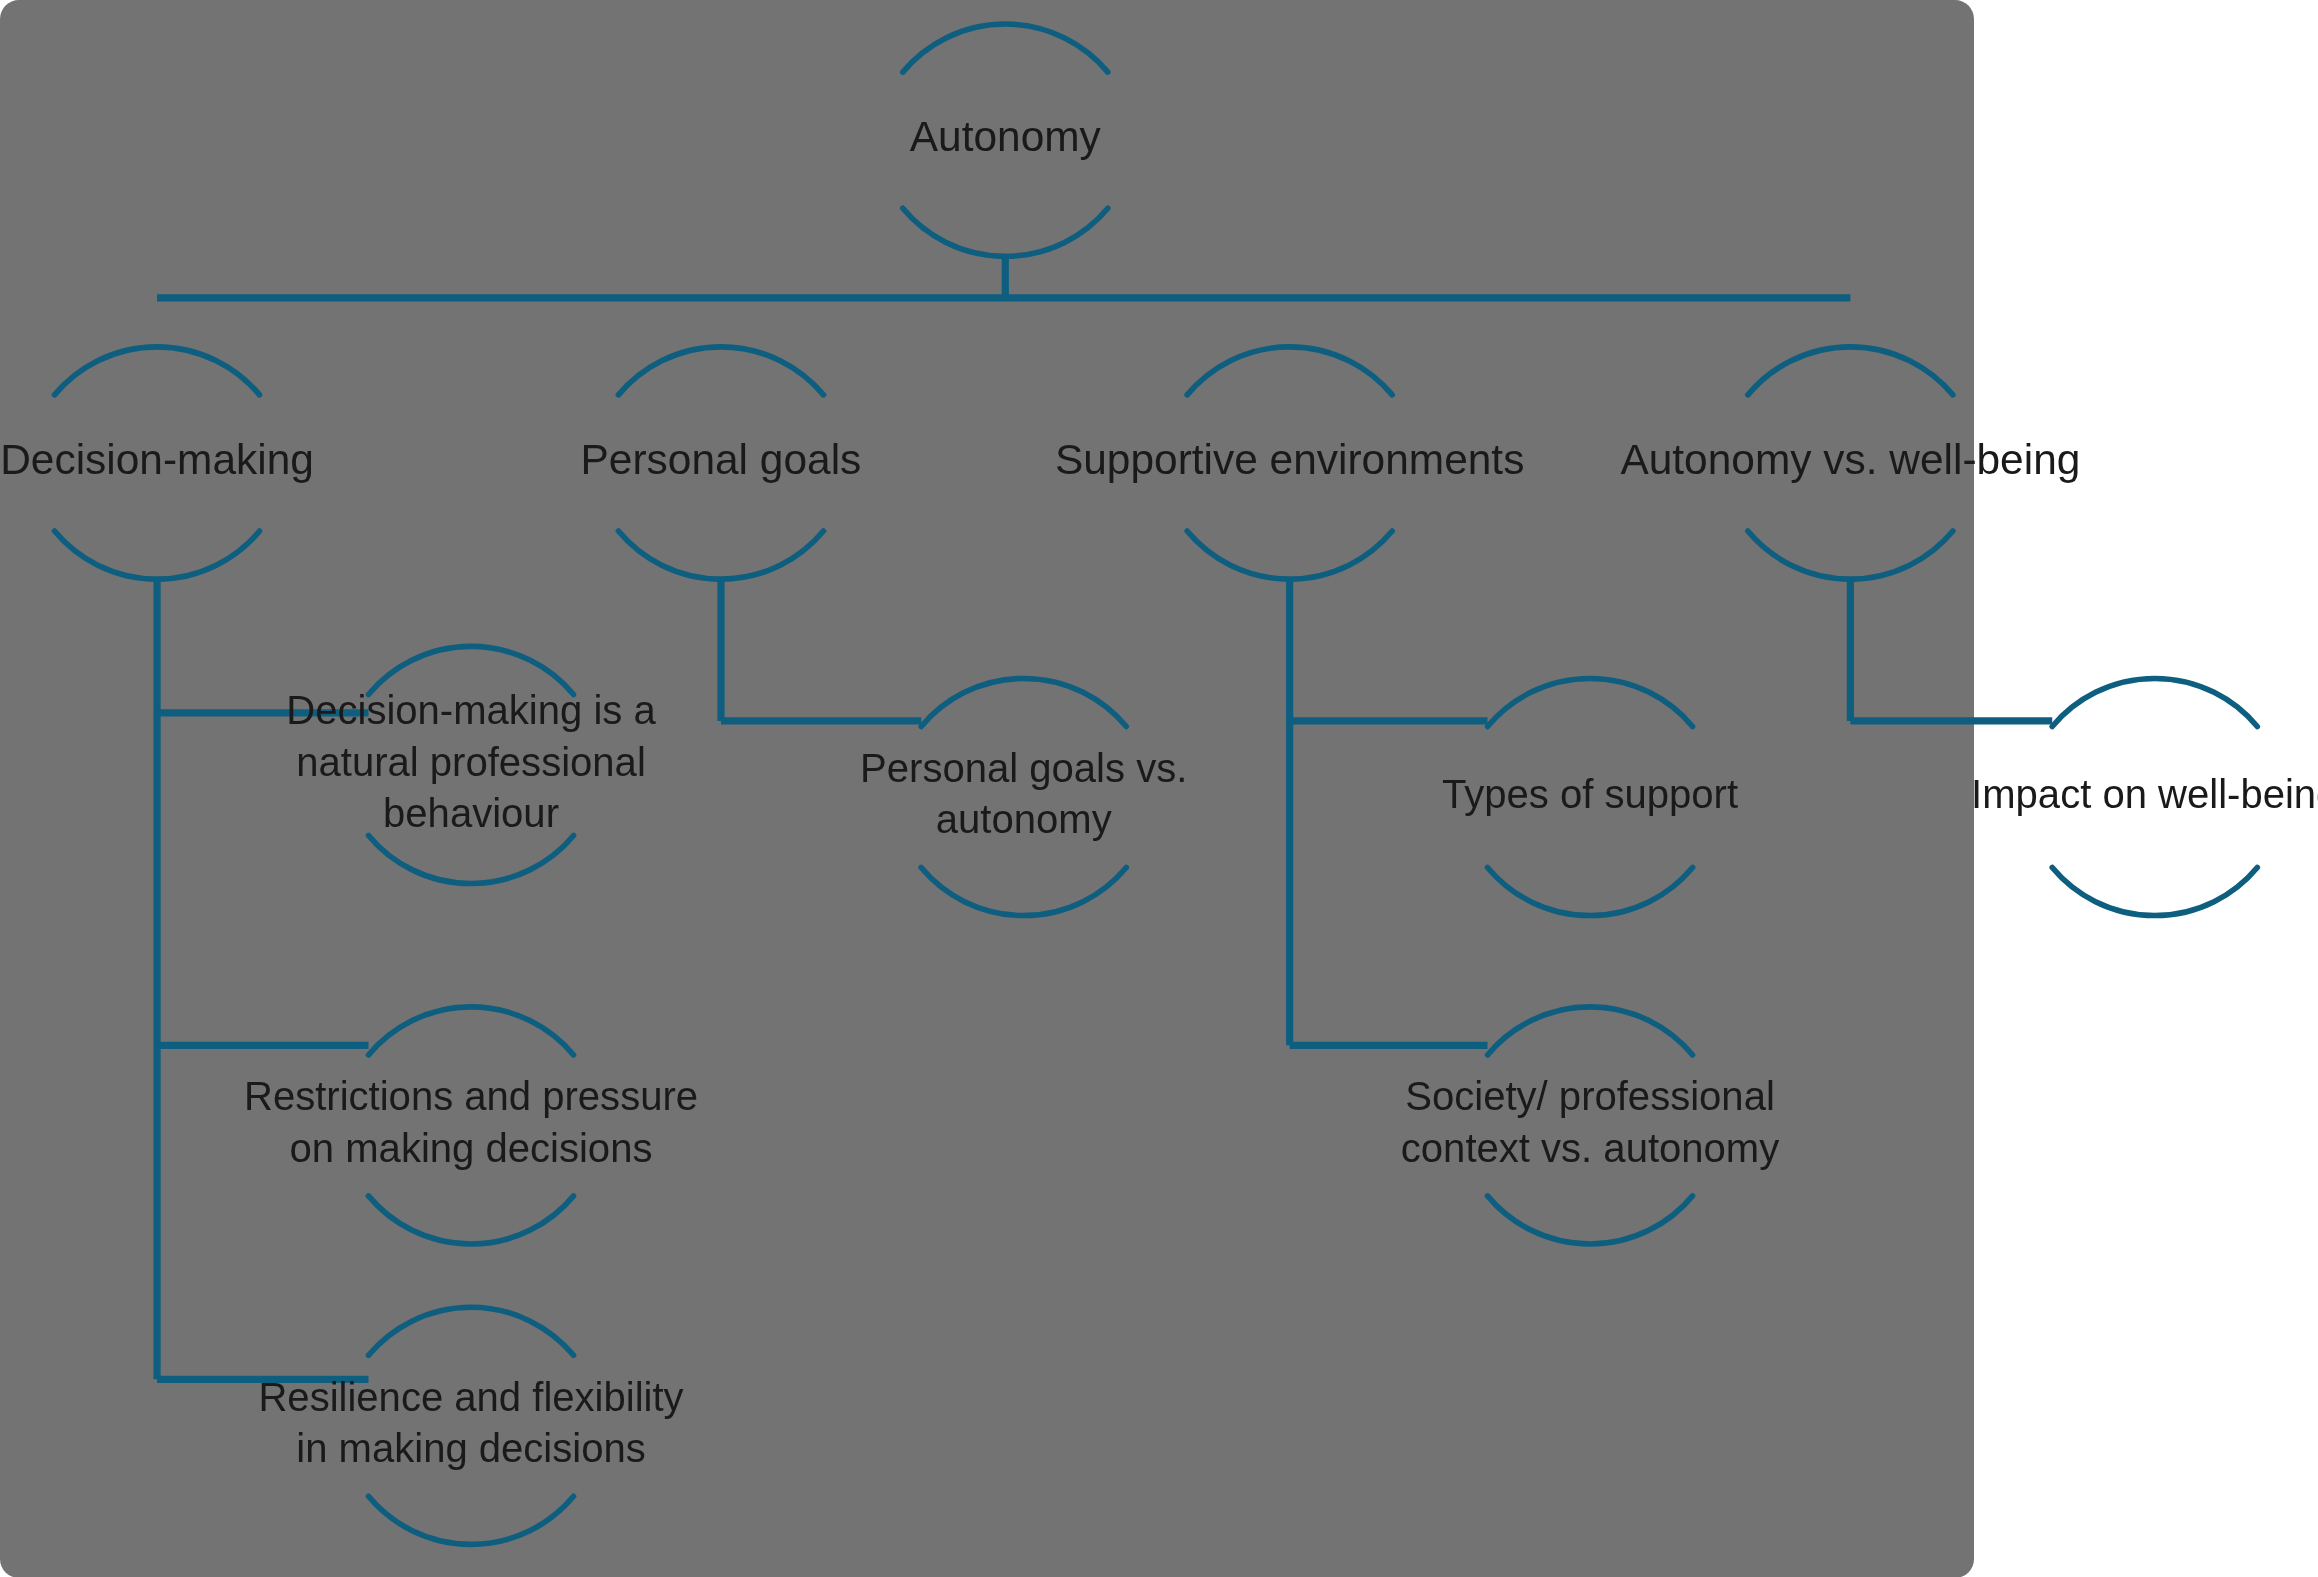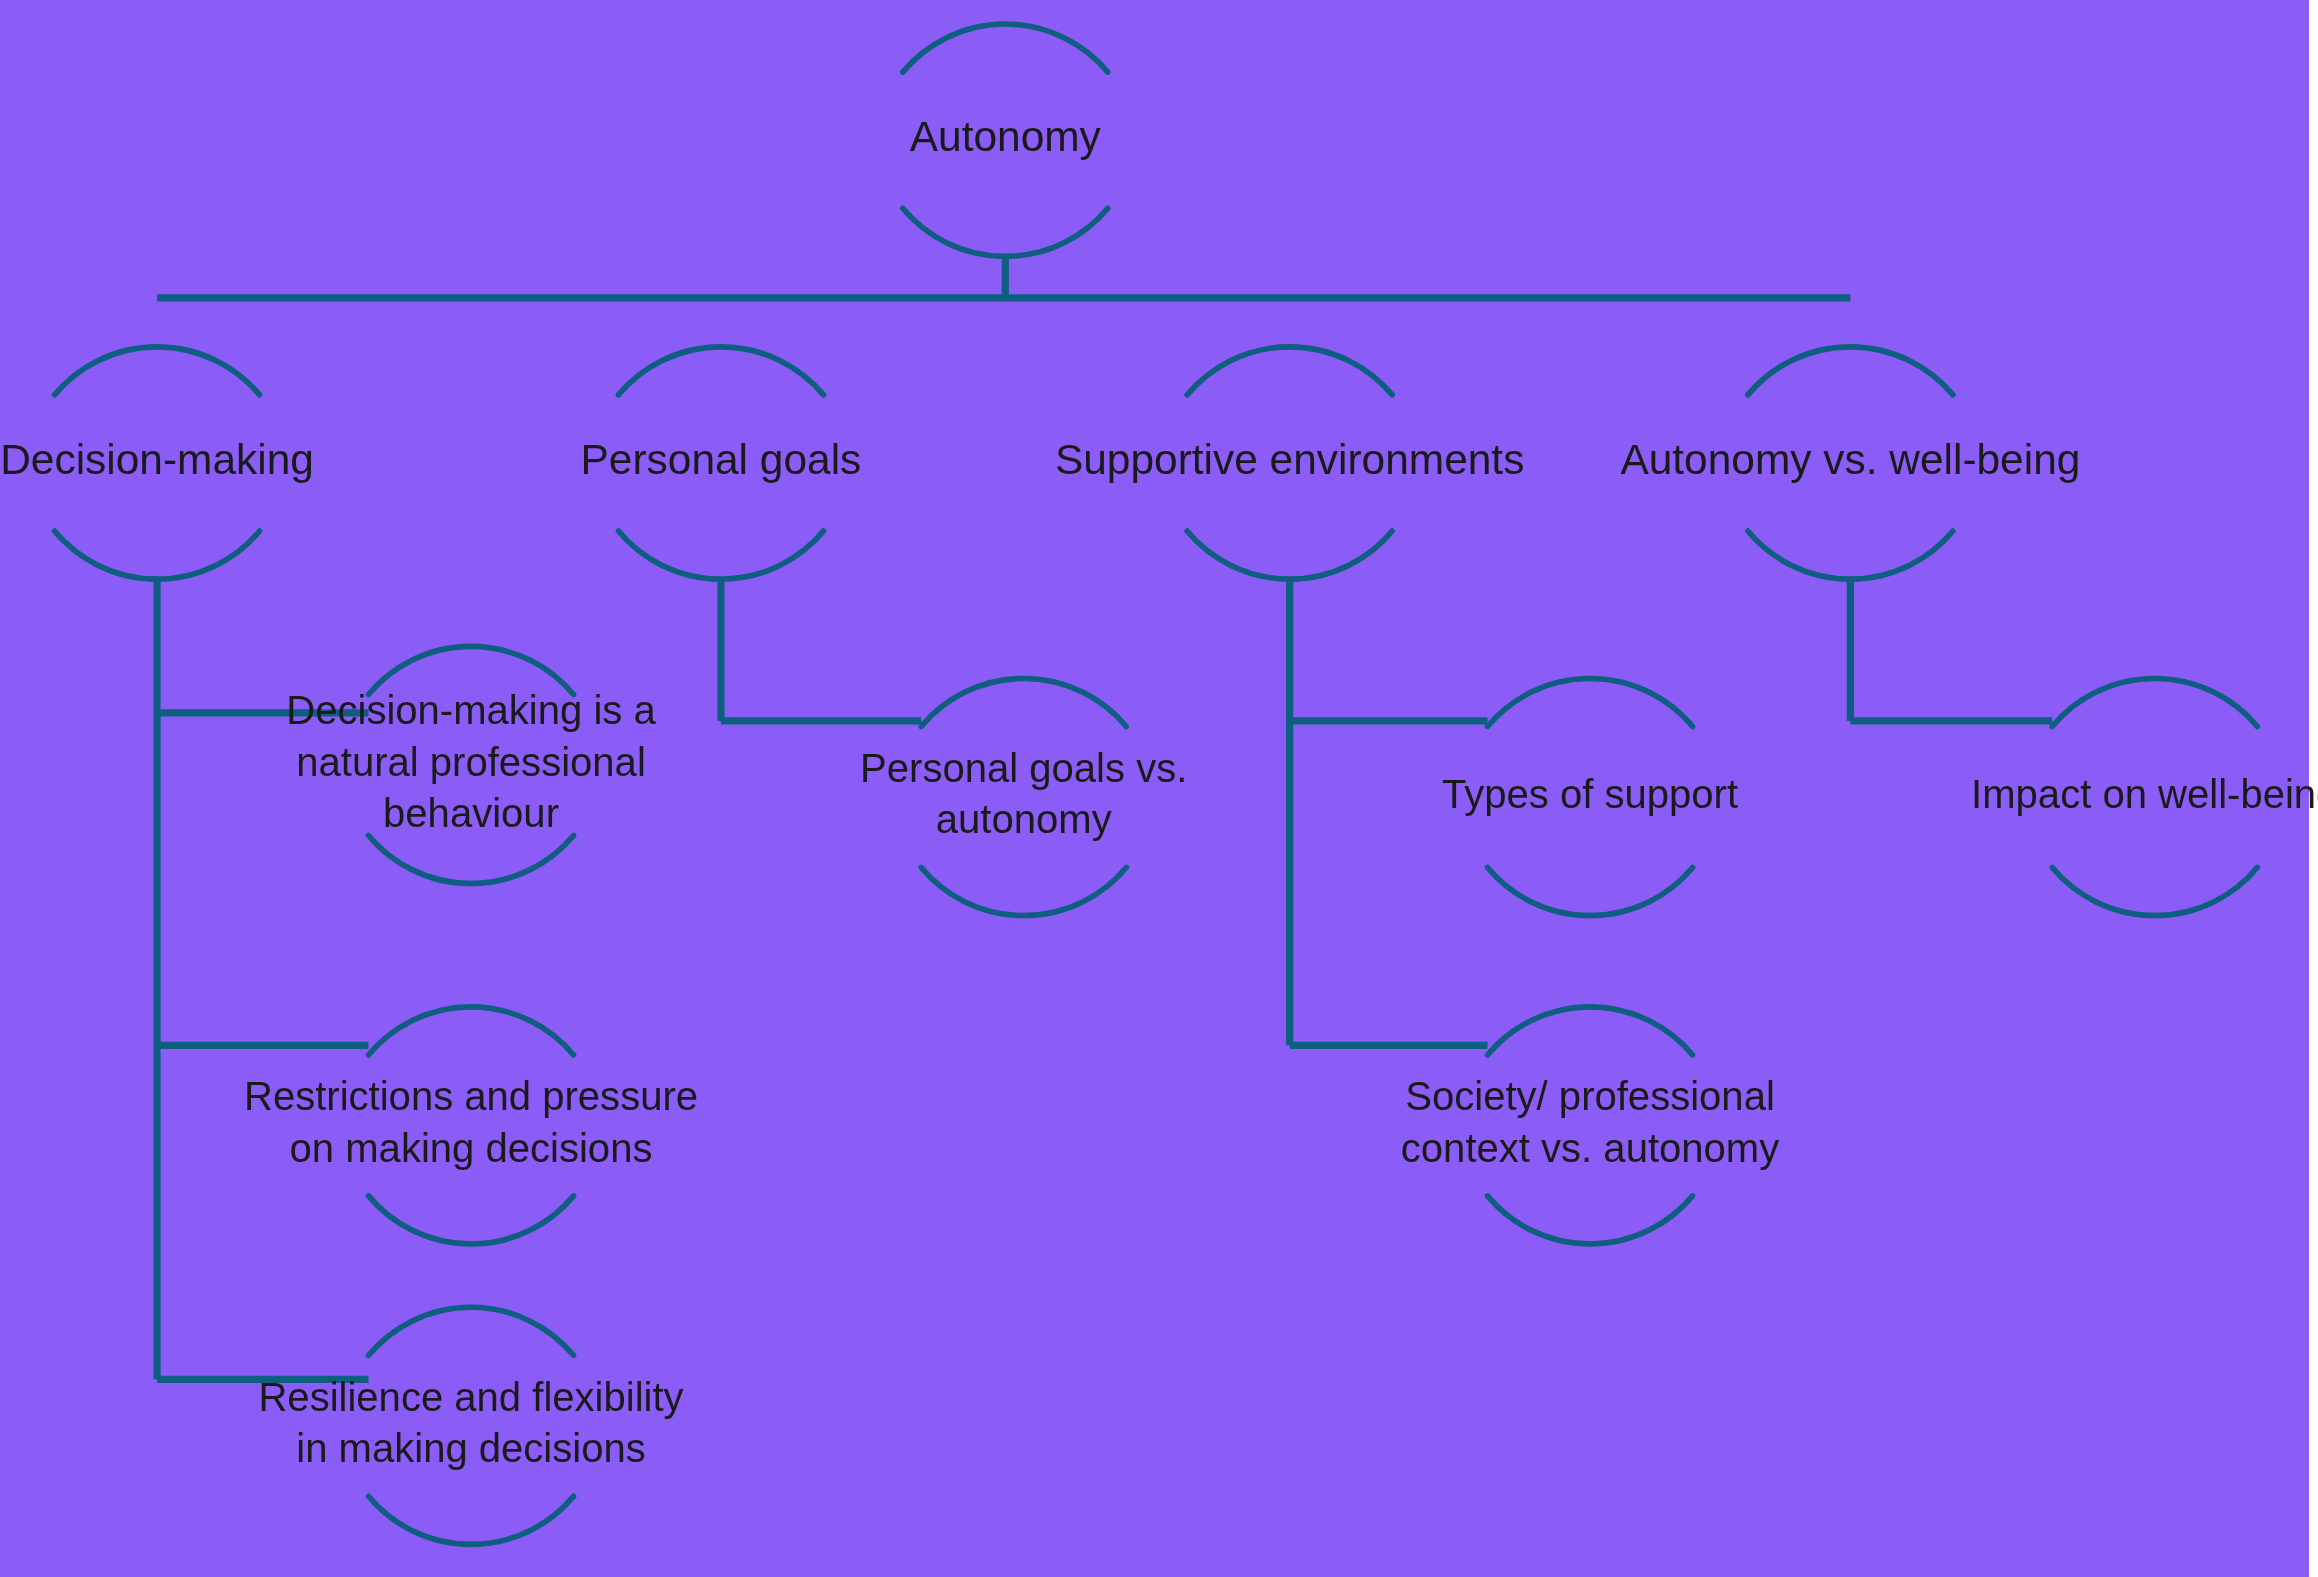--- a/index.html
+++ b/index.html
@@ -9,23 +9,24 @@
     background: #ffffff;
   }
   body {
     width: 2319px;
     height: 1578px;
     font-family: "Liberation Sans", sans-serif;
     overflow: hidden;
   }
   #diagram-root {
     position: relative;
-    width: 2309px;
+    width: 1974px;
     height: 1578px;
-    background: #8b5cf6;
+    background: #737373;
+    border-radius: 19px;
   }
   svg.map-canvas {
     position: absolute;
     top: 0;
     left: 0;
     width: 2319px;
     height: 1578px;
     display: block;
   }
   .node-label {

